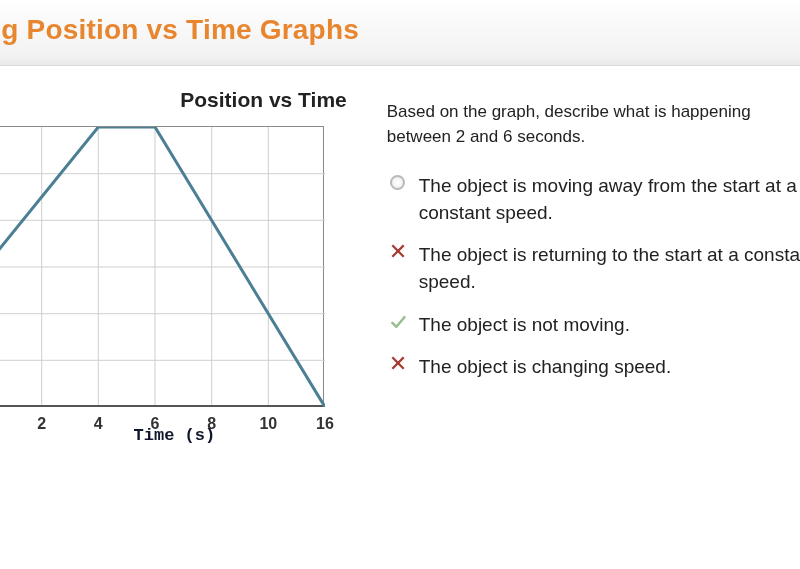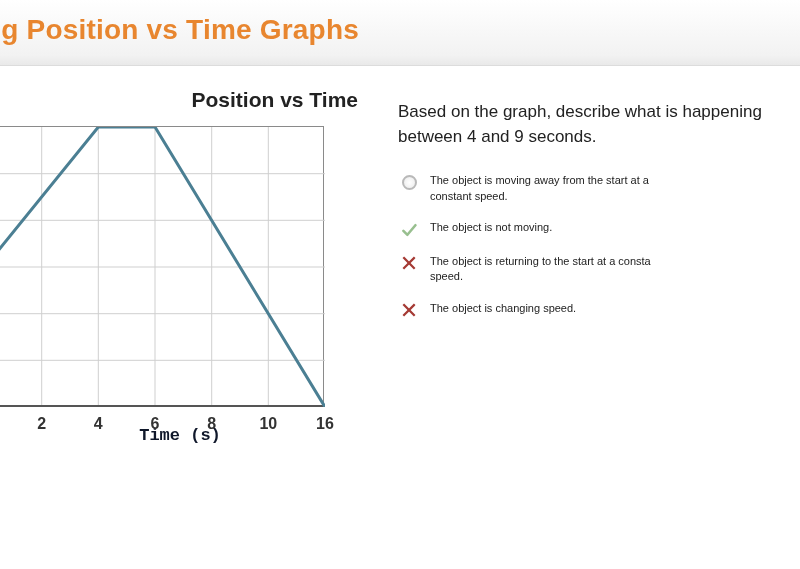--- a/index.html
+++ b/index.html
@@ -81,21 +81,21 @@
     line-height: 1.45;
     color: #222;
     margin: 12px 0 18px 0;
     white-space: nowrap;
   }
   .options { list-style: none; padding: 0; margin: 0; }
   .option {
     display: flex;
     align-items: flex-start;
     padding: 6px 0 10px 0;
-    font-size: 11px;
+    font-size: 19px;
     line-height: 1.4;
     color: #222;
     white-space: nowrap;
   }
   .marker {
     width: 22px;
     flex: 0 0 22px;
     display: flex;
     justify-content: center;
     margin-right: 10px;
@@ -149,59 +149,59 @@
       <div class="tick-label" style="left:283.3px; top:288px;">10</div>
       <div class="tick-label" style="left:340px; top:288px;">16</div>
     </div>
 
     <div class="x-axis-title">Time (s)</div>
   </div>
 
   <div class="right-col">
     <p class="question">
       <span>Based on the graph, describe what is happening</span><br>
-      <span>between 4 and 9 seconds.</span>
+      <span>between 2 and 6 seconds.</span>
     </p>
 
     <ul class="options">
 
       <li class="option">
         <span class="marker">
           <span class="radio-empty"></span>
         </span>
         <span>
           <span>The object is moving away from the start at a</span><br>
           <span>constant speed.</span>
         </span>
-      </li>
-
-      <li class="option">
-        <span class="marker">
-          <svg class="check-svg" viewBox="0 0 20 20">
-              <path d="M3 11 L8 16 L18 4"></path>
-            </svg>
-        </span>
-        <span>The object is not moving.</span>
       </li>
 
       <li class="option">
         <span class="marker">
           <svg class="x-svg" viewBox="0 0 20 20">
               <path d="M3 3 L17 17"></path>
               <path d="M17 3 L3 17"></path>
             </svg>
         </span>
         <span>
           <span>The object is returning to the start at a consta</span><br>
           <span>speed.</span>
         </span>
       </li>
 
       <li class="option">
         <span class="marker">
+          <svg class="check-svg" viewBox="0 0 20 20">
+              <path d="M3 11 L8 16 L18 4"></path>
+            </svg>
+        </span>
+        <span>The object is not moving.</span>
+      </li>
+
+      <li class="option">
+        <span class="marker">
           <svg class="x-svg" viewBox="0 0 20 20">
               <path d="M3 3 L17 17"></path>
               <path d="M17 3 L3 17"></path>
             </svg>
         </span>
         <span>The object is changing speed.</span>
       </li>
 
     </ul>
   </div>

